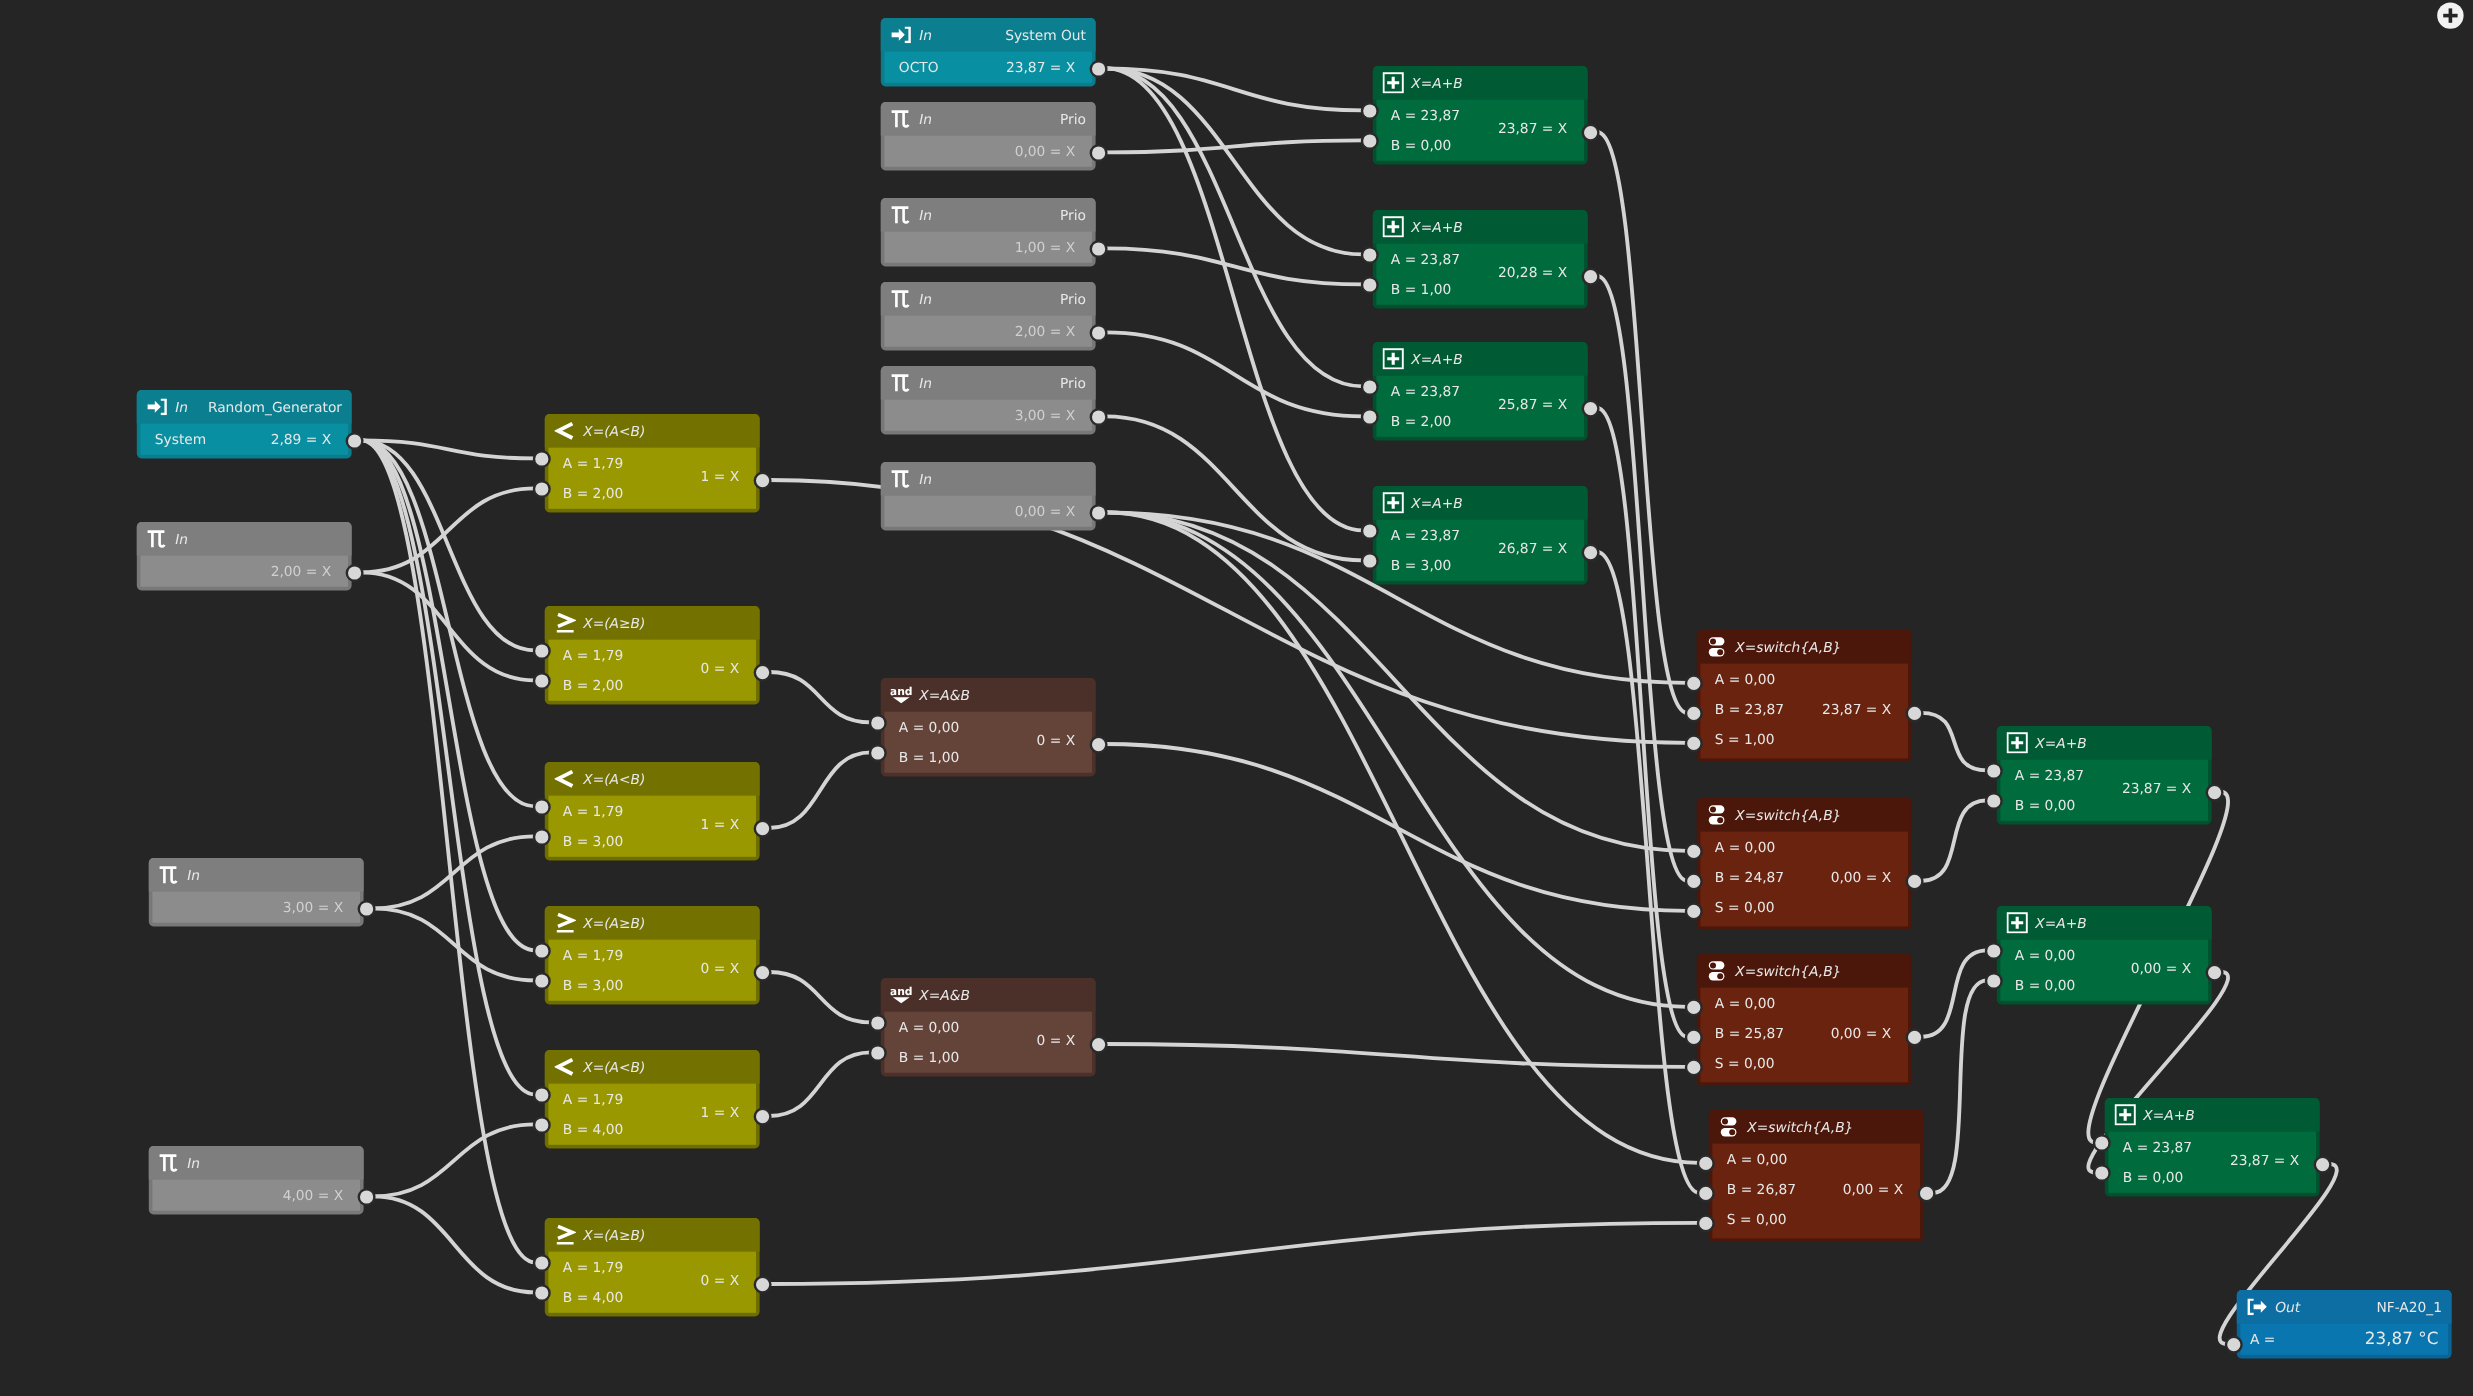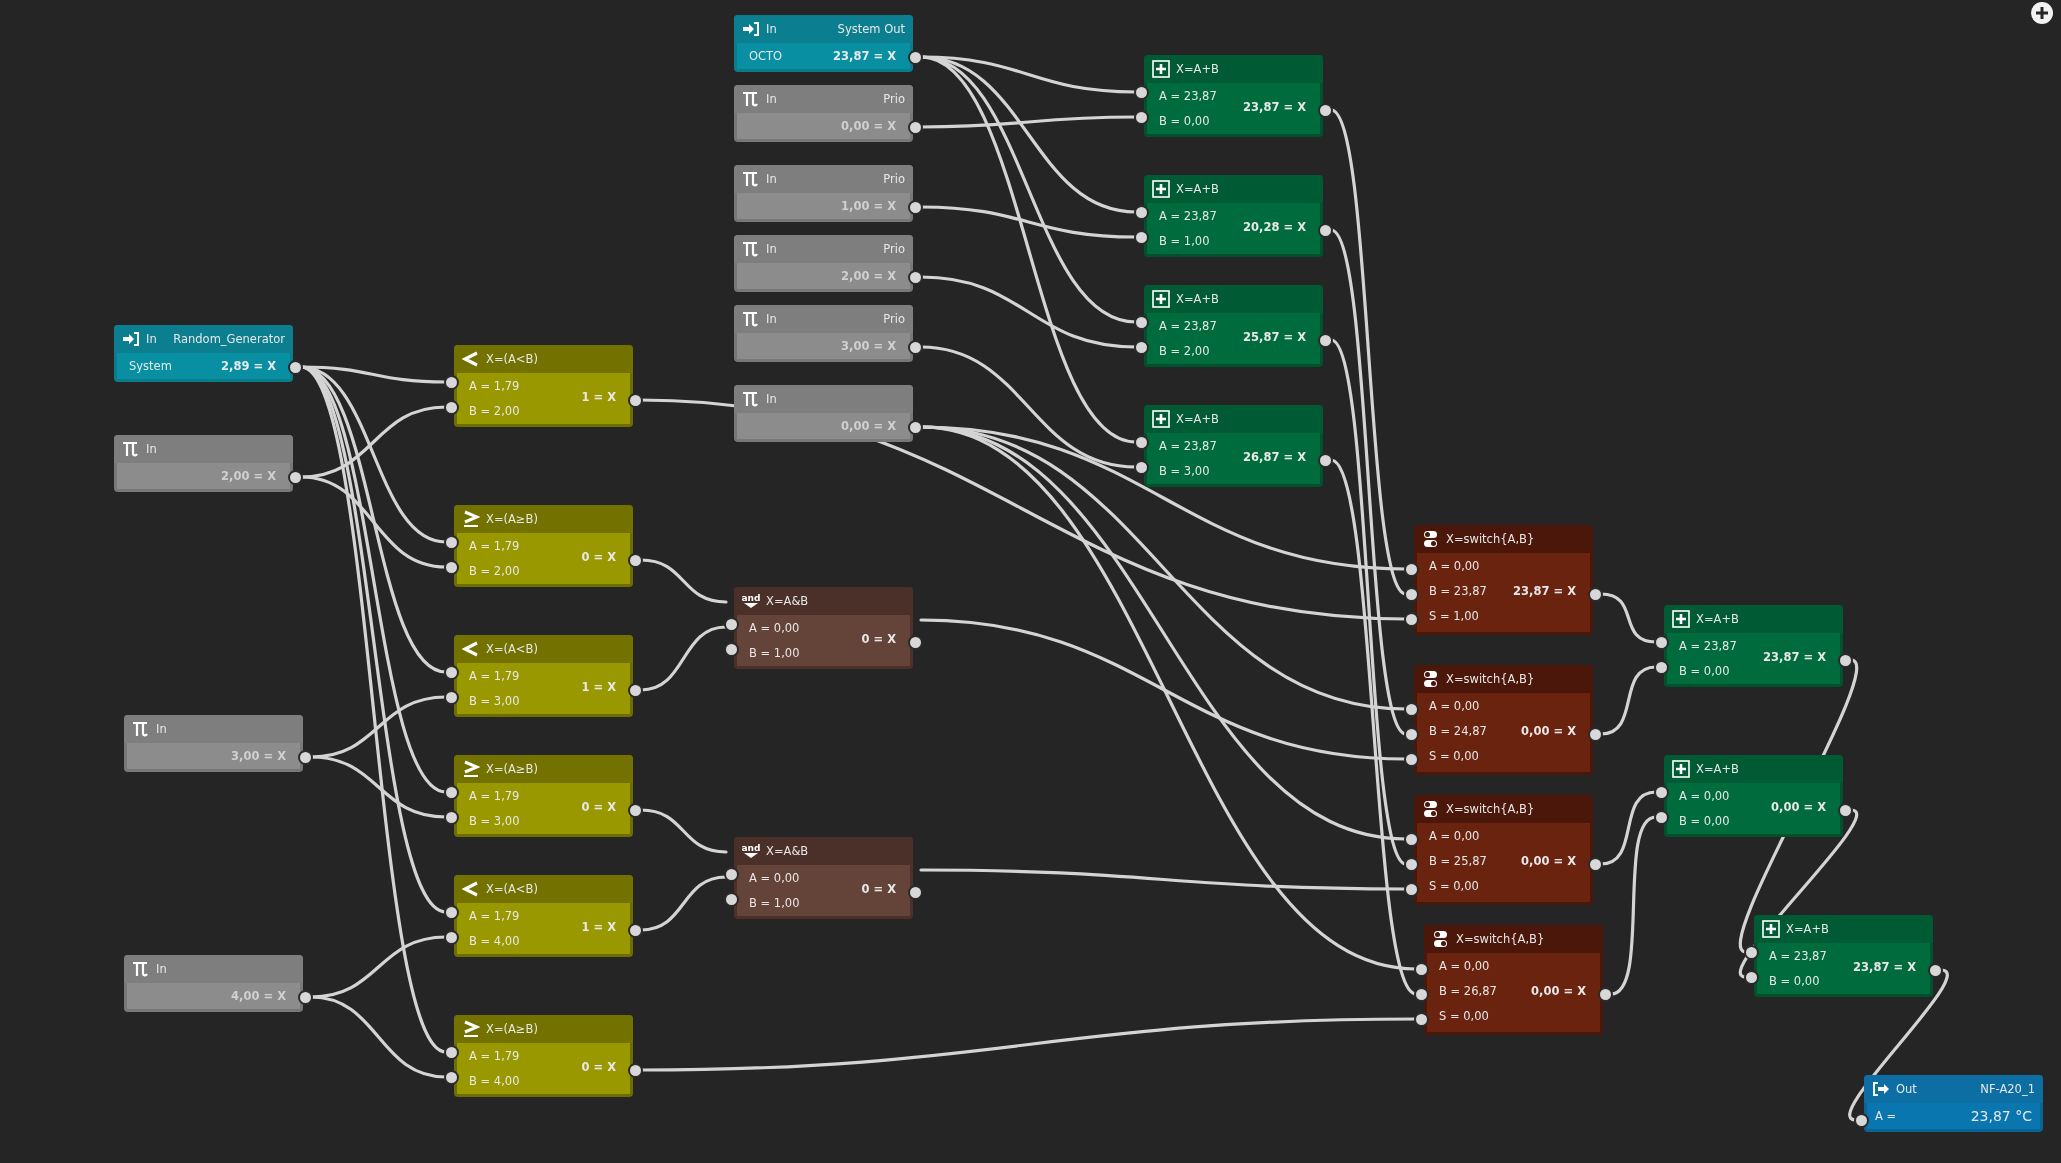--- a/index.html
+++ b/index.html
@@ -4,34 +4,34 @@
 <style>
   html, body { margin:0; padding:0; }
   body { width:2061px; height:1163px; background:#252525; position:relative; overflow:hidden;
          font-family:"DejaVu Sans", sans-serif; font-size:11.5px; color:#e8e8e8; }
   #wires { position:absolute; left:0; top:0; width:2061px; height:1163px; z-index:1; pointer-events:none; }
   #wires path { fill:none; stroke:#d4d4d4; stroke-width:3.2; stroke-linecap:round; }
   .node { position:absolute; width:179px; border-radius:4px; z-index:2; box-sizing:border-box; }
   .node .hdr { height:28px; display:flex; align-items:center; padding:0 8px 0 8px; box-sizing:border-box;
                border-radius:4px 4px 0 0; }
   .node .hdr .ico { width:18px; height:18px; margin-right:6px; display:flex; align-items:center; justify-content:center; }
-  .node .hdr .t { flex:1; white-space:nowrap; }
+  .node .hdr .t { flex:1; white-space:nowrap;font-style:italic; }
   .node .hdr .r { white-space:nowrap; }
   .node .body { margin:0 3px 3px 3px; position:relative; box-sizing:border-box; }
   .row { height:25px; line-height:25px; padding-left:12px; white-space:nowrap; position:relative; }
-  .outv { position:absolute; right:14px; white-space:nowrap;font-weight:bold; }
+  .outv { position:absolute; right:14px; white-space:nowrap; }
   .port { position:absolute; width:11px; height:11px; border-radius:50%; background:#d8d8d8;
           border:2px solid #2a2a2a; z-index:3; box-sizing:content-box; }
   .port.in { left:-10px; }
   .port.out { right:-10px; }
 
   .teal { background:#0a7d8c; } .teal .hdr { background:#0b7f8f; } .teal .body { background:#0890a2; }
   .gray { background:#787878; } .gray .hdr { background:#7e7e7e; } .gray .body { background:#8c8c8c; }
   .yel { background:#6e6d00; } .yel .hdr { background:#737200; } .yel .body { background:#999800; }
-  .brn { background:#4d3029;margin-top:22px; } .brn .hdr { background:#4b3029; } .brn .body { background:#644339; }
+  .brn { background:#4d3029; } .brn .hdr { background:#4b3029; } .brn .body { background:#644339; }
   .red { background:#4a170b; } .red .hdr { background:#4c170b; } .red .body { background:#6a230f; }
   .grn { background:#00522f; } .grn .hdr { background:#005a33; } .grn .body { background:#006b3c; }
   .blue { background:#0a6597; } .blue .hdr { background:#0c6ea3; } .blue .body { background:#0a76af; }
 
   .gray .row, .gray .outv { color:#d0d0d0; }
   .bold { font-weight:normal; font-size:14px; }
 
   #add-btn { position:absolute; right:8px; top:2px; width:22px; height:22px; border-radius:50%; background:#f2f2f2;
              z-index:5; display:flex; align-items:center; justify-content:center; cursor:pointer; }
 </style>

